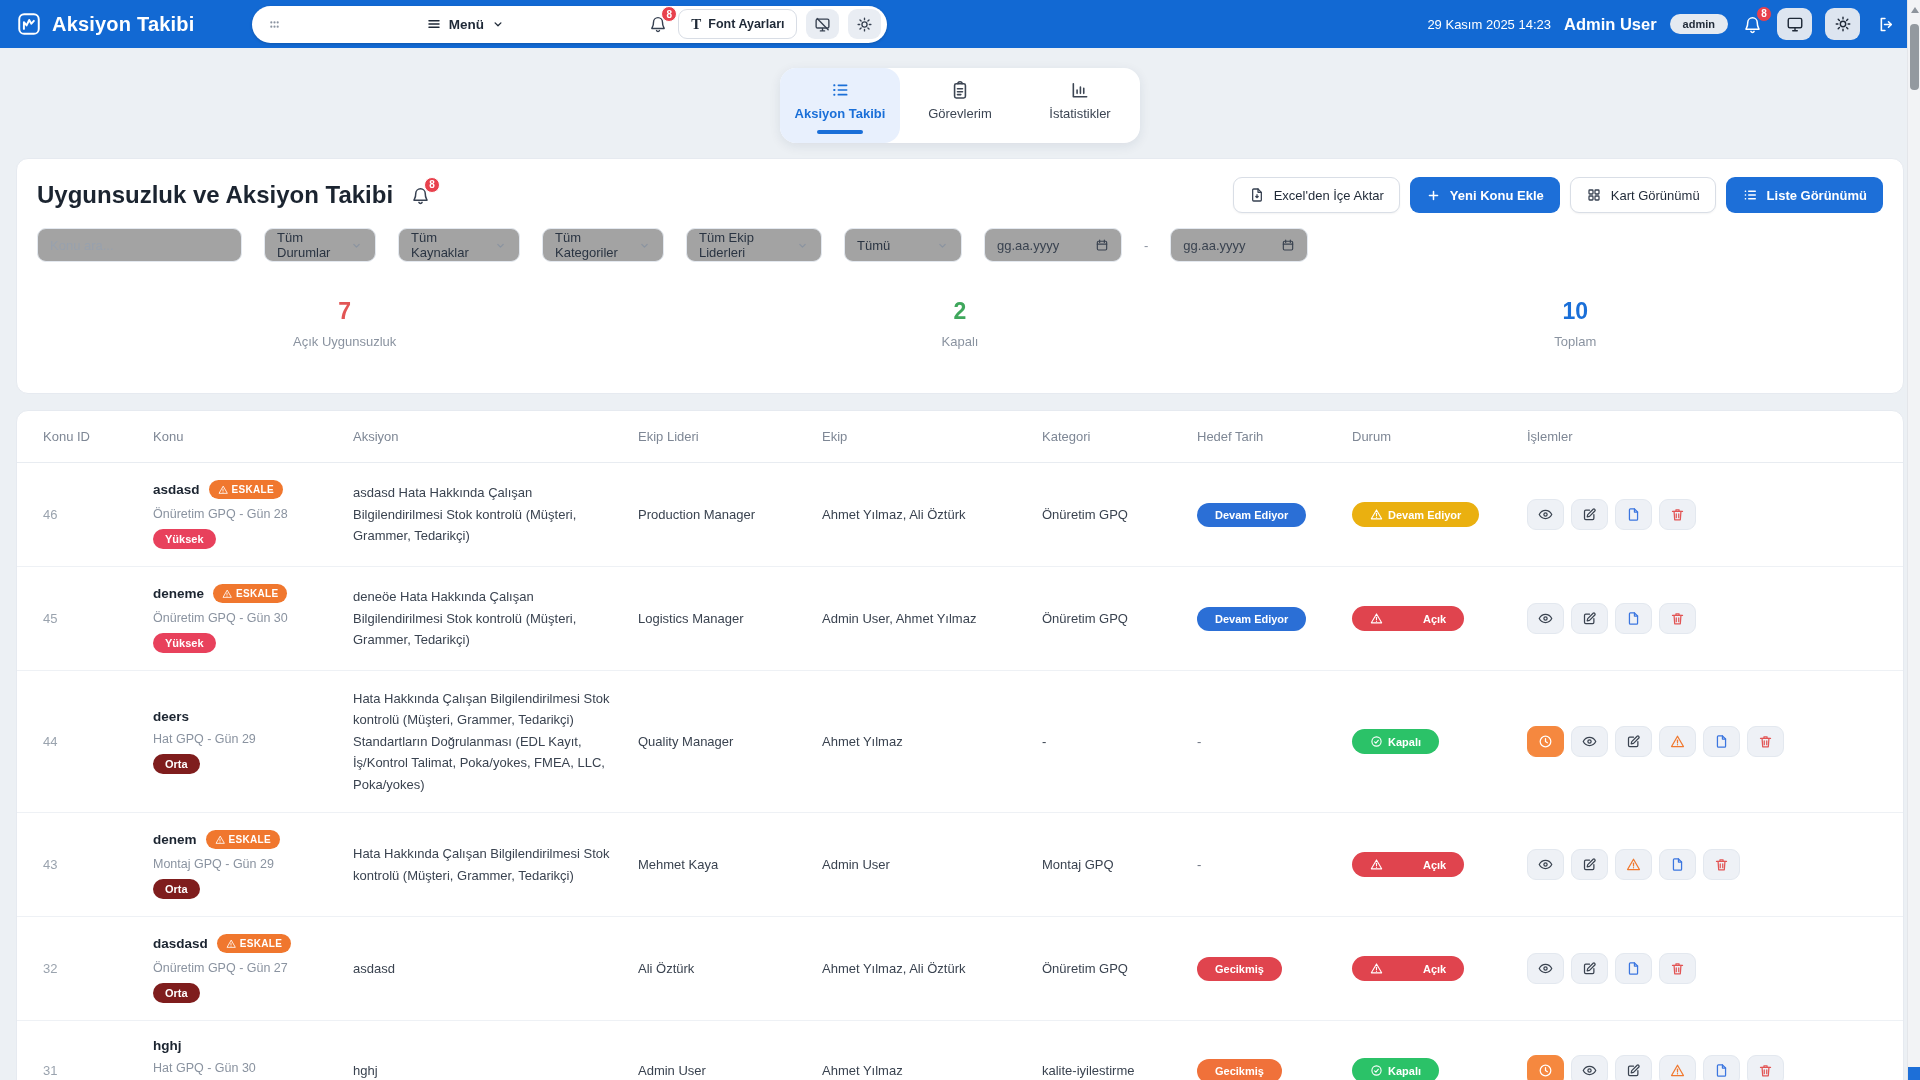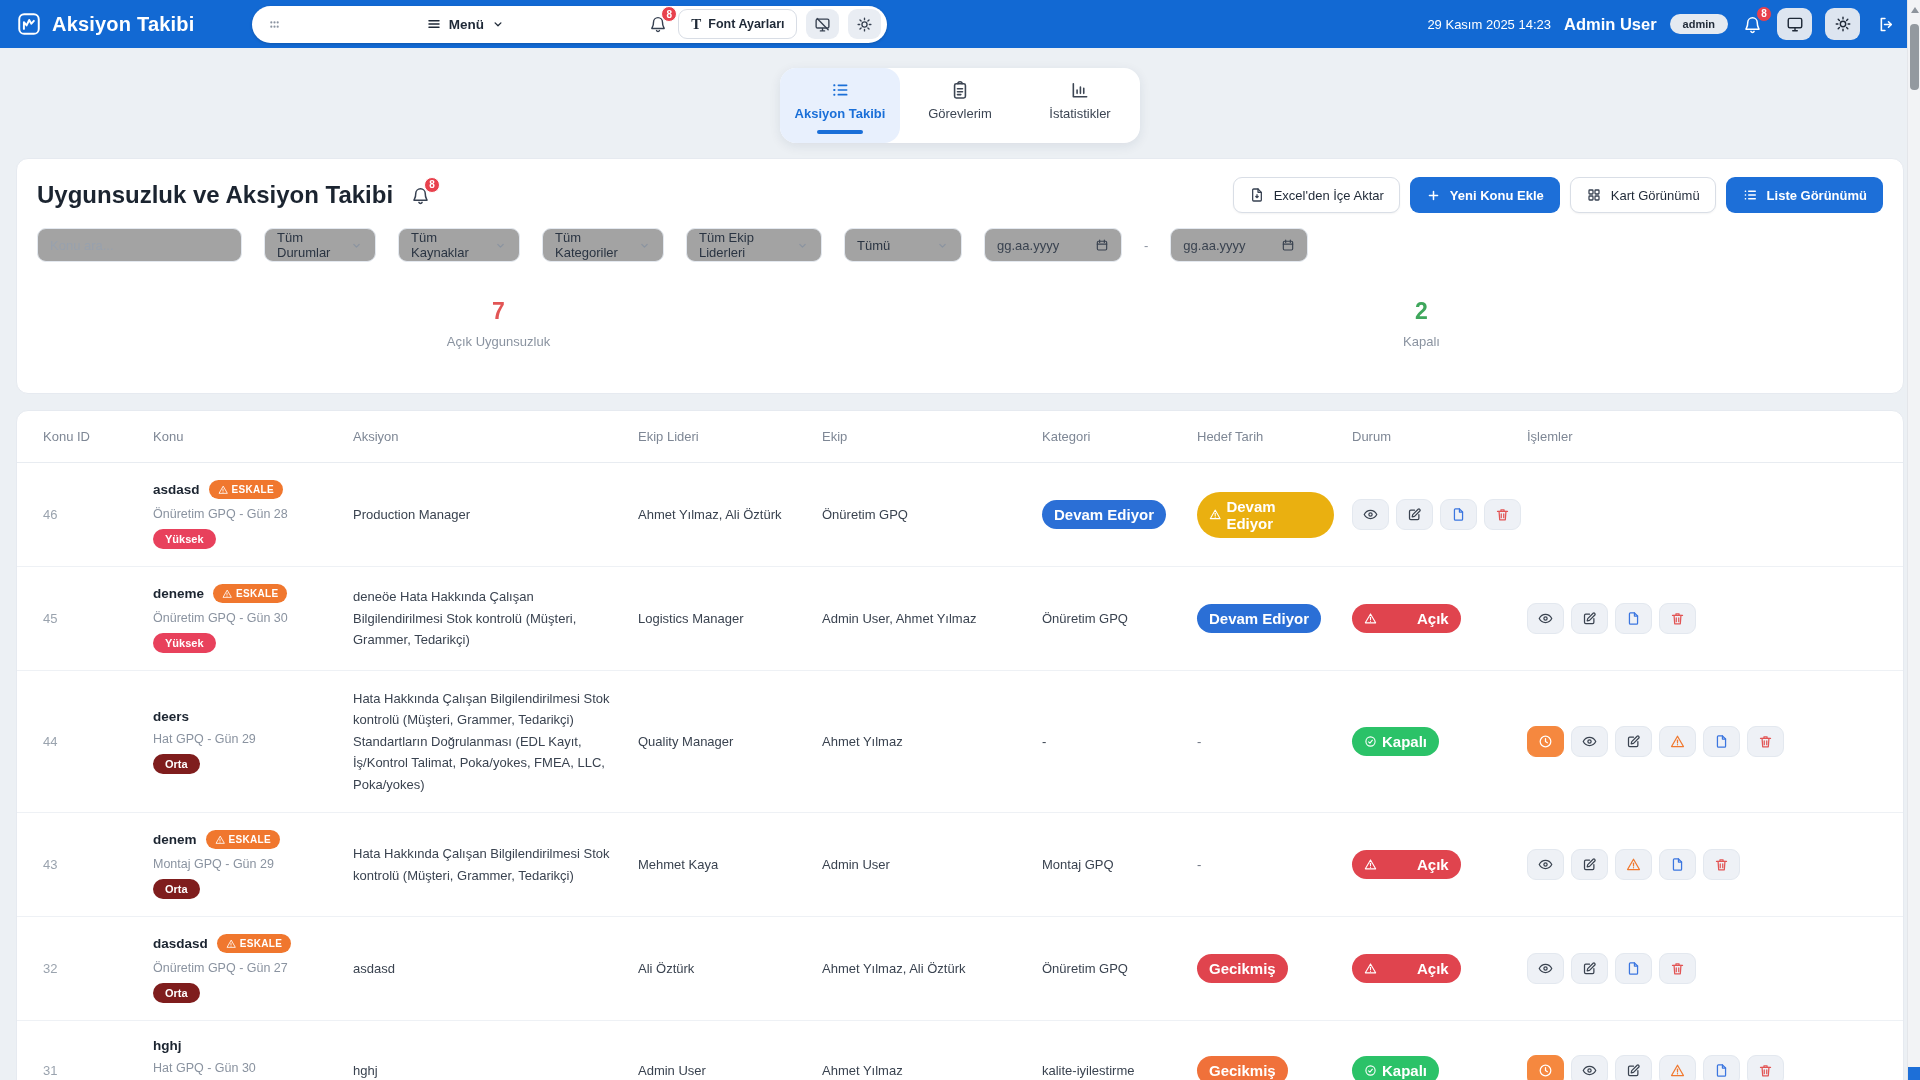--- a/index.html
+++ b/index.html
@@ -74,21 +74,21 @@
   .cell { font-size:13px; color:#3a4350; padding-right:18px; }
   .cell.id { color:#9aa3ae; }
   .konu-line1 { display:flex; align-items:center; }
   .konu-title { font-weight:700; color:#1b2430; font-size:13.5px; }
   .badge-eskale { background:#f0772e; color:#fff; font-size:10px; font-weight:700; border-radius:999px; padding:4px 9px; display:inline-flex; align-items:center; gap:4px; margin-left:9px; letter-spacing:.3px; }
   .konu-src { color:#8a93a0; font-size:12.5px; margin:8px 0; }
   .tag { display:inline-block; color:#fff; font-size:11px; font-weight:700; border-radius:999px; padding:4px 12px; }
   .tag.high { background:#e8415c; }
   .tag.medium { background:#7f1d1d; }
   .aks { line-height:1.65; }
-  .pill { display:inline-flex; align-items:center; gap:5px; color:#fff; font-size:15px; font-weight:700; border-radius:999px; padding:6px 12px; }
+  .pill { display:inline-flex; align-items:center; gap:5px; color:#fff; font-size:11px; font-weight:700; border-radius:999px; padding:6px 18px; }
   .pill.blue { background:#2b6fd6; }
   .pill.red { background:#e0444e;gap:40px; }
   .pill.orange { background:#f0713a; }
   .pill.amber { background:#eab010; }
   .pill.green { background:#2bc268; }
   .dash { color:#6b7280; }
   .actions { display:flex; gap:7px; padding-right:0; }
   .abtn { width:37px; height:31px; border-radius:9px; background:#eef1f6; border:1px solid #e3e8ef; display:flex; align-items:center; justify-content:center; color:#3a4350; cursor:pointer; flex:none; }
   .abtn.warn { color:#f0782e; }
   .abtn.doc { color:#3b76e0; }
@@ -360,20 +360,24 @@
   </div>
 
   <div class="stats">
     <div class="stat">
       <span class="stat-value" style="color: rgb(226, 85, 85);">7</span>
       <span class="stat-label">Açık Uygunsuzluk</span>
     </div>
     <div class="stat">
       <span class="stat-value" style="color: rgb(63, 167, 92);">2</span>
       <span class="stat-label">Kapalı</span>
+    </div>
+    <div class="stat">
+      <span class="stat-value" style="color: rgb(26, 111, 216);">10</span>
+      <span class="stat-label">Toplam</span>
     </div>
   </div>
 </section>
 
 <section class="card card2">
   <div class="thead">
     <div class="hcell">Konu ID</div>
     <div class="hcell">Konu</div>
     <div class="hcell">Aksiyon</div>
     <div class="hcell">Ekip Lideri</div>
@@ -394,20 +398,21 @@
                 <path d="M12 3.5 2.5 20h19z"></path>
                 <path d="M12 9.8v4.4"></path>
                 <path d="M12 17.1v.2"></path>
               </svg>
               <span>ESKALE</span>
             </span>
           </div>
       <div class="konu-src">Önüretim GPQ - Gün 28</div>
       <span class="tag high">Yüksek</span>
     </div>
+    <div class="cell aks">asdasd Hata Hakkında Çalışan Bilgilendirilmesi Stok kontrolü (Müşteri, Grammer, Tedarikçi)</div>
     <div class="cell">Production Manager</div>
     <div class="cell">Ahmet Yılmaz, Ali Öztürk</div>
     <div class="cell">Önüretim GPQ</div>
     <div class="cell"><span class="pill blue">Devam Ediyor</span></div>
     <div class="cell"><span class="pill amber">
             <svg width="13" height="13" viewBox="0 0 24 24" fill="none" stroke="currentColor" stroke-width="2" stroke-linecap="round" stroke-linejoin="round">
               <path d="M12 3.5 2.5 20h19z"></path>
               <path d="M12 9.8v4.4"></path>
               <path d="M12 17.1v.2"></path>
             </svg>

